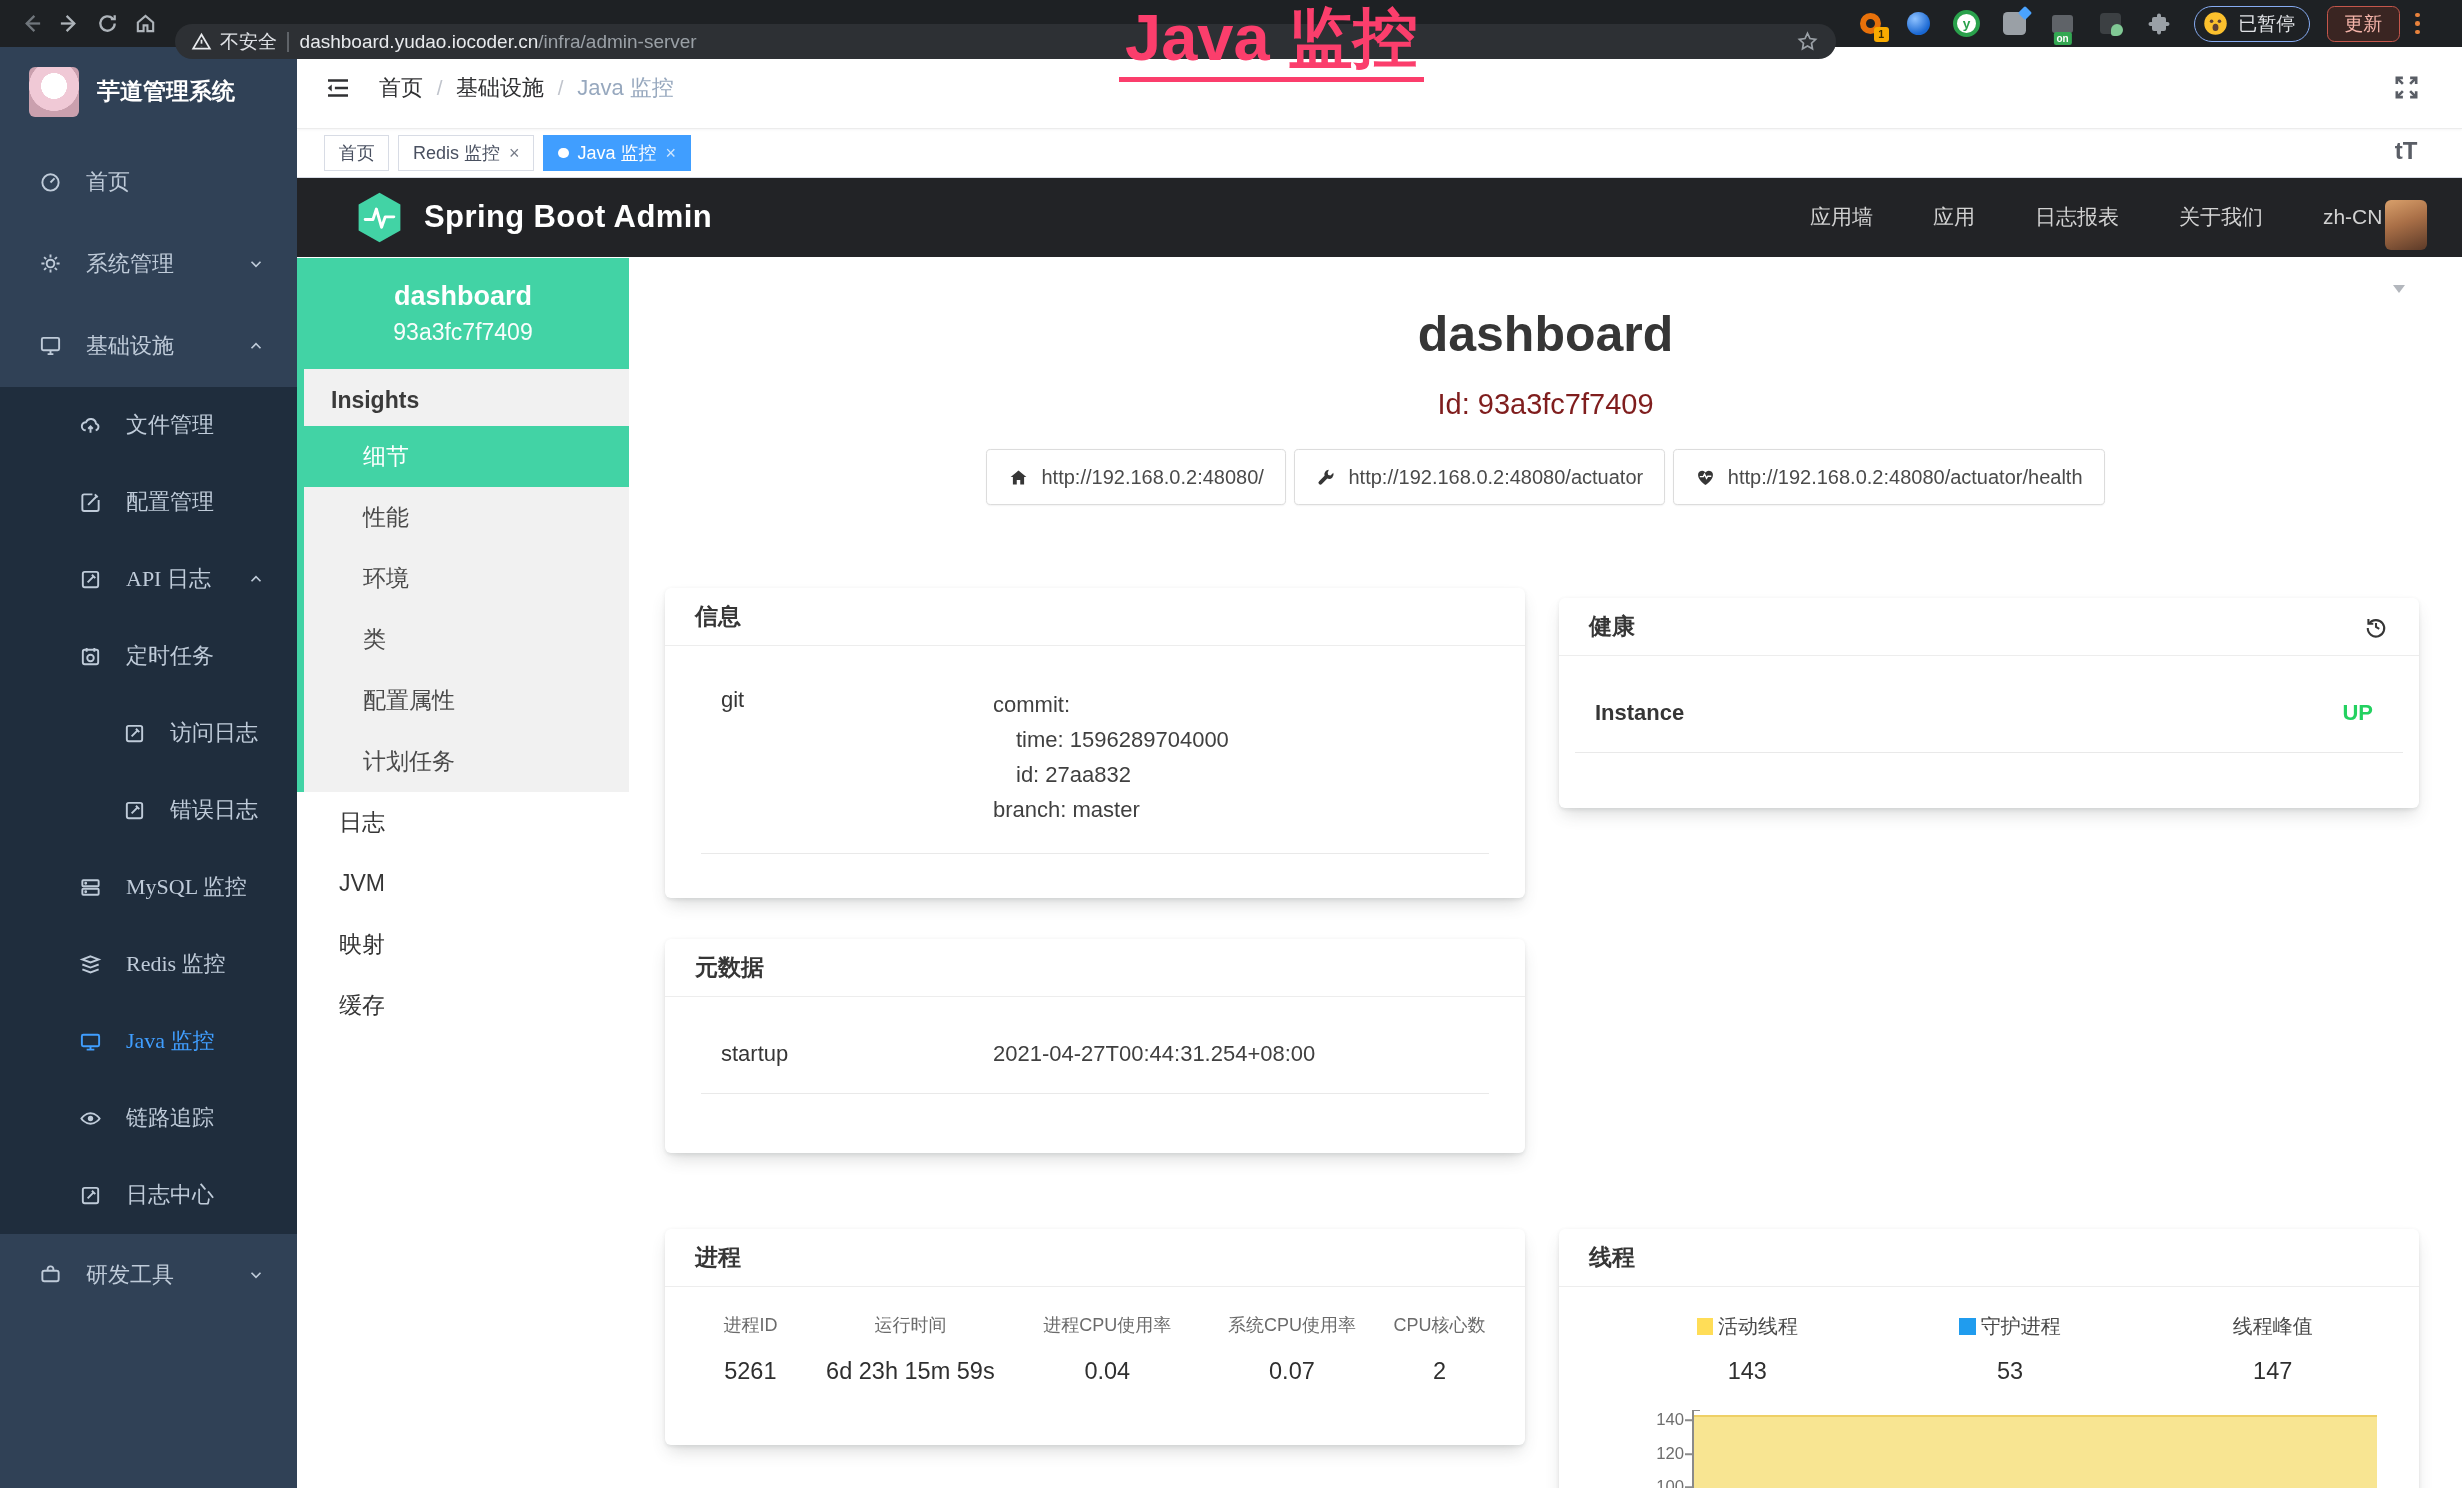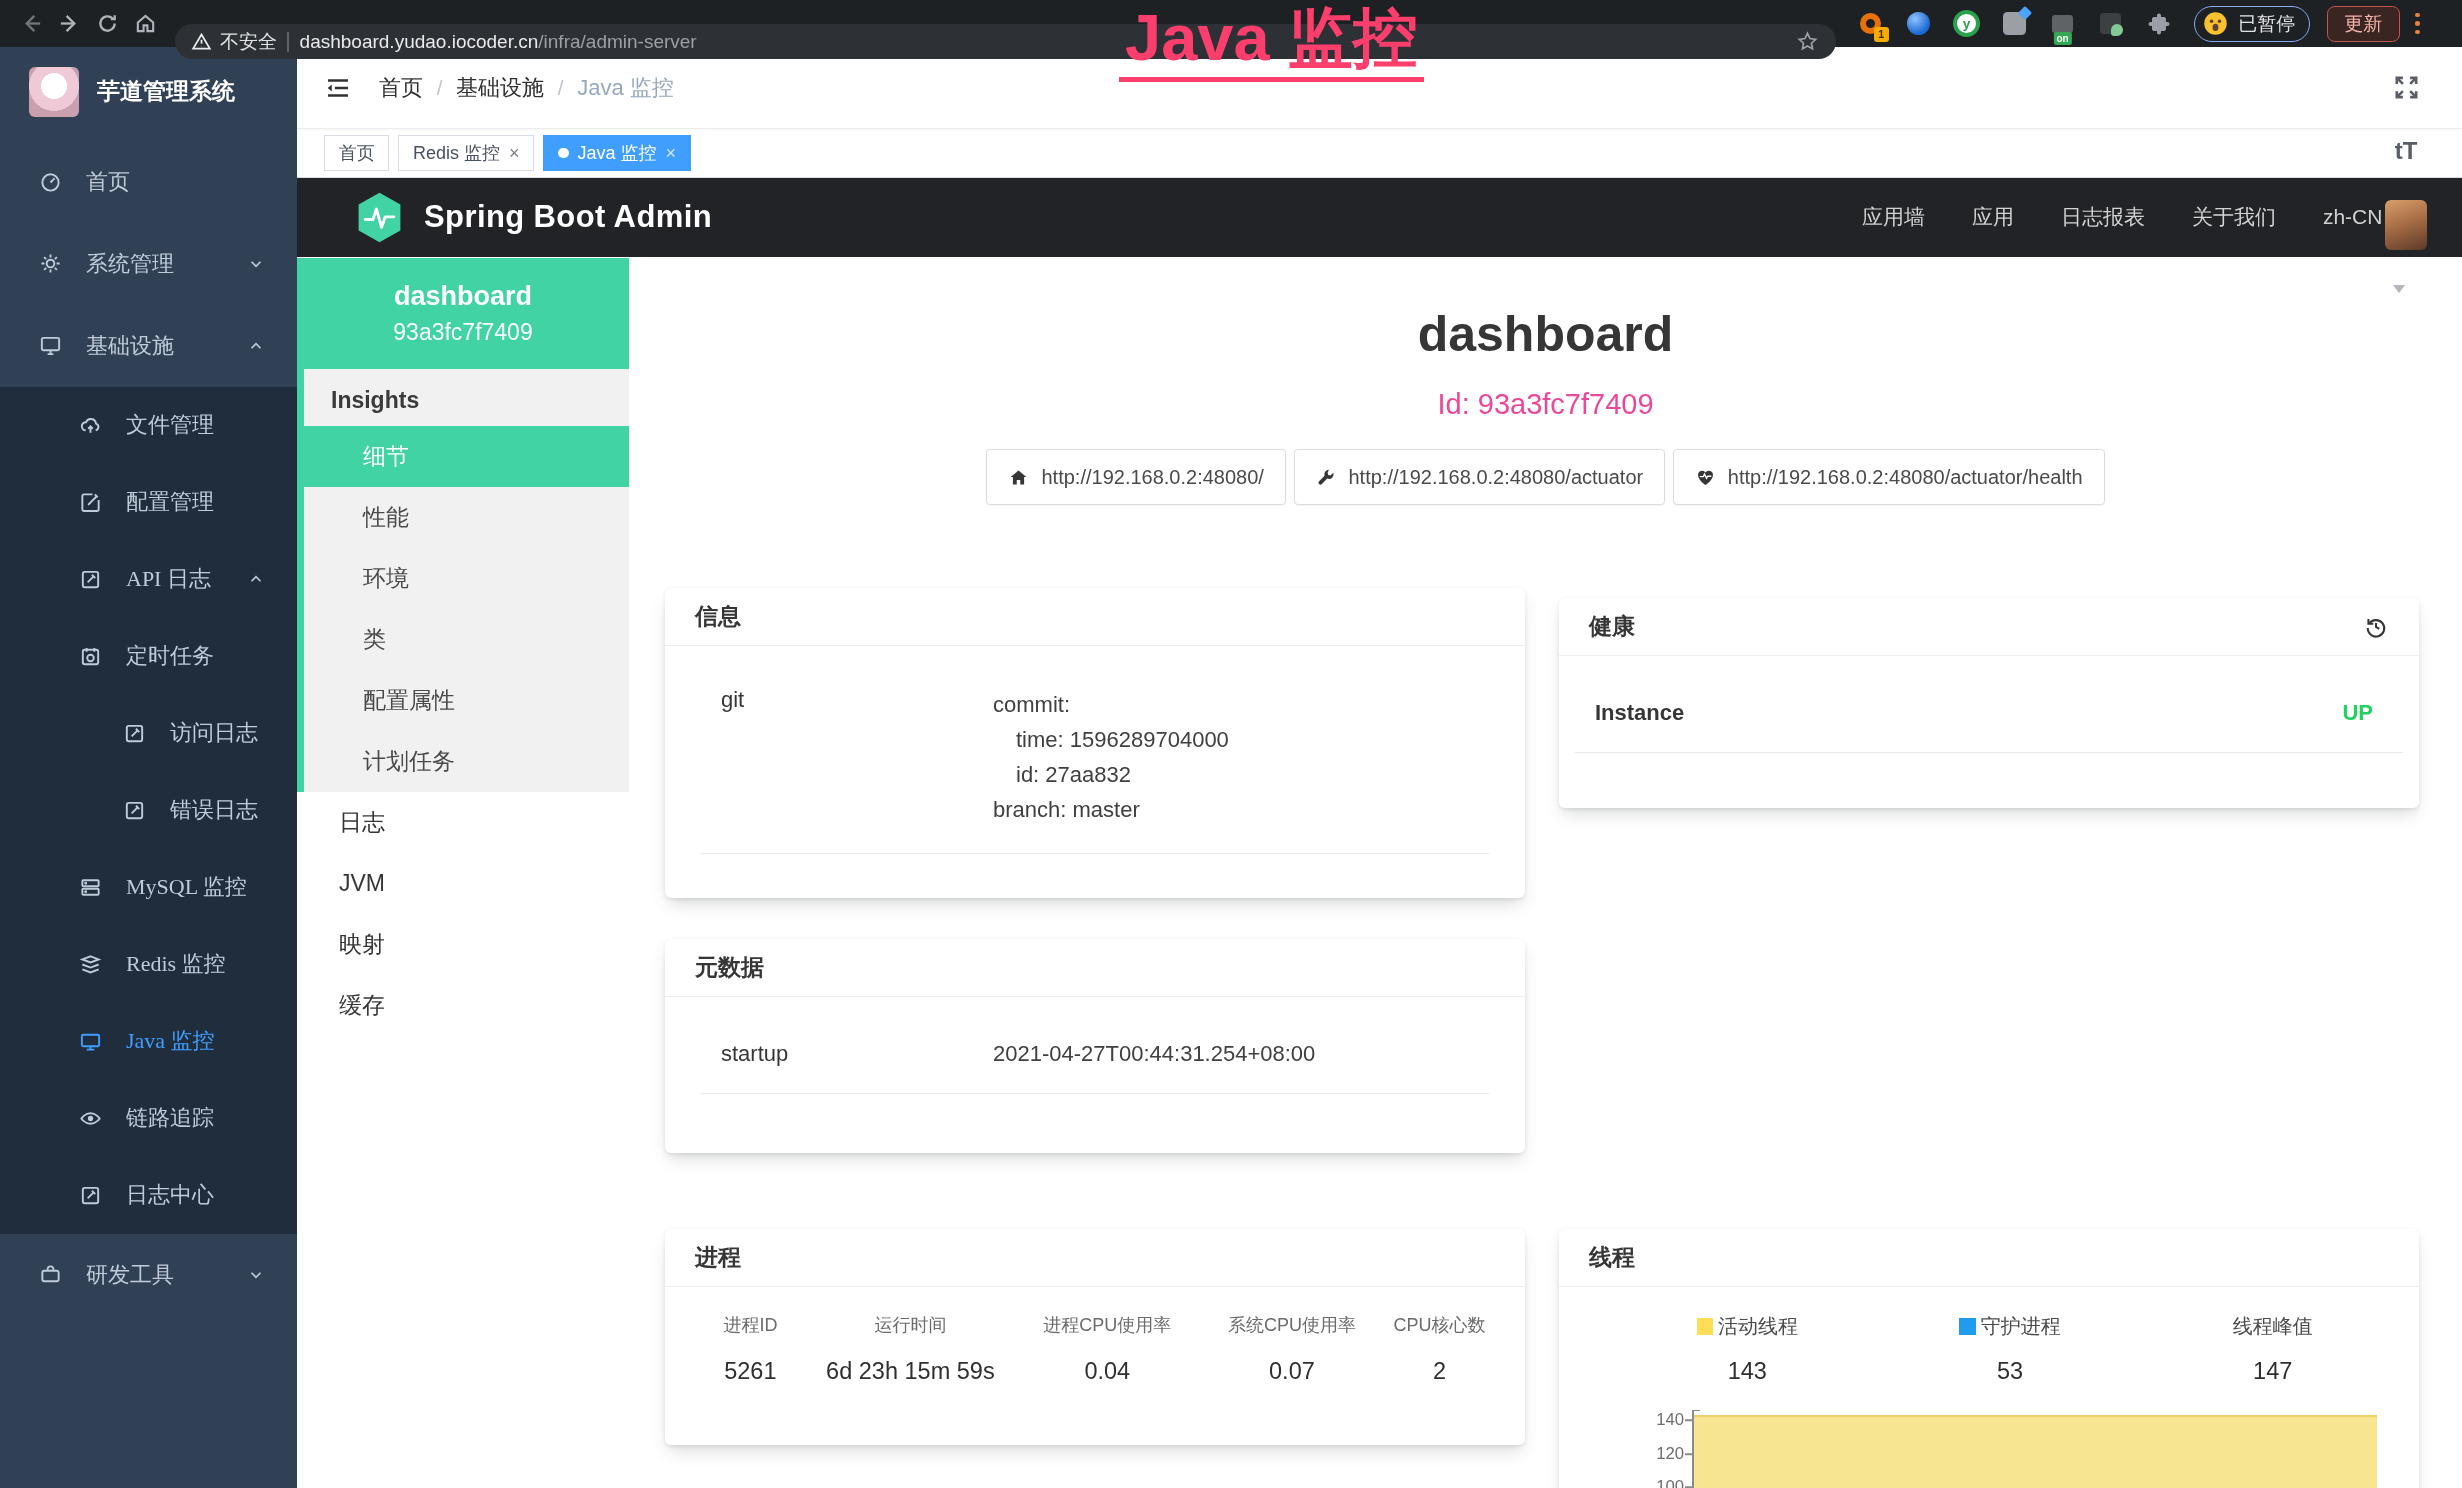--- a/index.html
+++ b/index.html
@@ -85,42 +85,42 @@
   .tag{ height:36px; border:0.8px solid #d8dce5; background:#fff; color:#495060; font-size:18px;
     display:flex; align-items:center; padding:0 13.7px; gap:9px; cursor:pointer; }
   .tag .x{ font-size:18px; line-height:1; opacity:.75; }
   .tag.active{ background:var(--accent-blue,#409eff); border-color:var(--accent-blue,#409eff); color:#fff; }
   .tag .dot{ width:10.6px; height:10.6px; border-radius:50%; background:#fff; flex:none;}
 
   
   #sba-header{ left:297px; top:177px; width:2165px; height:80px; background:#222326; position:absolute;
     display:flex; align-items:center; padding:0 49px 0 59px; color:#d6d6d6; z-index:18;}
   .sba-brand{ color:#fff; font-size:31px; font-weight:700; margin-left:21px; letter-spacing:0.4px;}
-  .sba-nav{ margin-left:auto; display:flex; align-items:center; gap:47px; font-size:21px; color:#d2d2d2;}
+  .sba-nav{ margin-left:auto; display:flex; align-items:center; gap:60px; font-size:21px; color:#d2d2d2;}
   .sba-nav .nav-it{ cursor:pointer; }
   .locale{ display:flex; align-items:center; gap:7.6px; }
 
   
   #sba-sidebar{ left:297px; top:258px; width:332px; height:1231px; background:#fff; position:absolute; z-index:17;}
   .instance-box{ height:111px; background:var(--sba-green,#42d3a5); color:#fff; display:flex;
     flex-direction:column; align-items:center; justify-content:center; gap:7.6px;}
   .instance-name{ font-size:27px; font-weight:700; }
   .instance-id{ font-size:23px; opacity:.97; }
   .insights-group{ background:#f1f1f1; border-left:7.6px solid var(--sba-green,#42d3a5); }
   .insights-label{ font-size:23px; font-weight:700; color:#3a3a3a; padding:18px 0 12px 27px; }
   .sba-item{ height:61px; line-height:61px; font-size:23px; color:#4a4a4a; cursor:pointer; }
   .insights-group .sba-item{ padding-left:59px; }
   .sba-item.active{ background:var(--sba-green,#42d3a5); color:#fff; }
   .sba-item.root{ padding-left:42px; color:#363636; }
 
   
   #sba-content{ left:629px; top:258px; width:1833px; height:1231px; background:#fff; position:absolute; }
   .page-title{ position:absolute; top:47px; left:0; width:100%; text-align:center;
     font-size:50px; font-weight:700; color:#363636; }
-  .page-id{ position:absolute; top:130px; left:0; width:100%; text-align:center; font-size:29px; color:#ec4899; }
+  .page-id{ position:absolute; top:130px; left:0; width:100%; text-align:center; font-size:29px; color:#7f1d1d; }
   .chips{ position:absolute; top:191px; left:0; width:100%; display:flex; justify-content:center; gap:7.6px; }
   .chip{ border:0.8px solid #dcdcdc; border-radius:4.6px; background:#fff; height:56px; display:flex;
     align-items:center; gap:12px; padding:0 21px; font-size:20px; color:#4a4a4a;
     box-shadow:0 0.8px 1.5px rgba(0,0,0,.05); cursor:pointer; }
   .chip .cic{ color:#363636; flex:none; }
 
   .card{ position:absolute; width:860px; background:#fff; border-radius:6px;
     box-shadow:0 9px 16.7px -4.6px rgba(60,64,67,.20), 0 1.5px 3.8px rgba(60,64,67,.10); }
   .card-header{ height:58px; display:flex; align-items:center; padding:0 30px; font-size:23px;
     font-weight:700; color:#363636; border-bottom:1.5px solid #ededed; }

